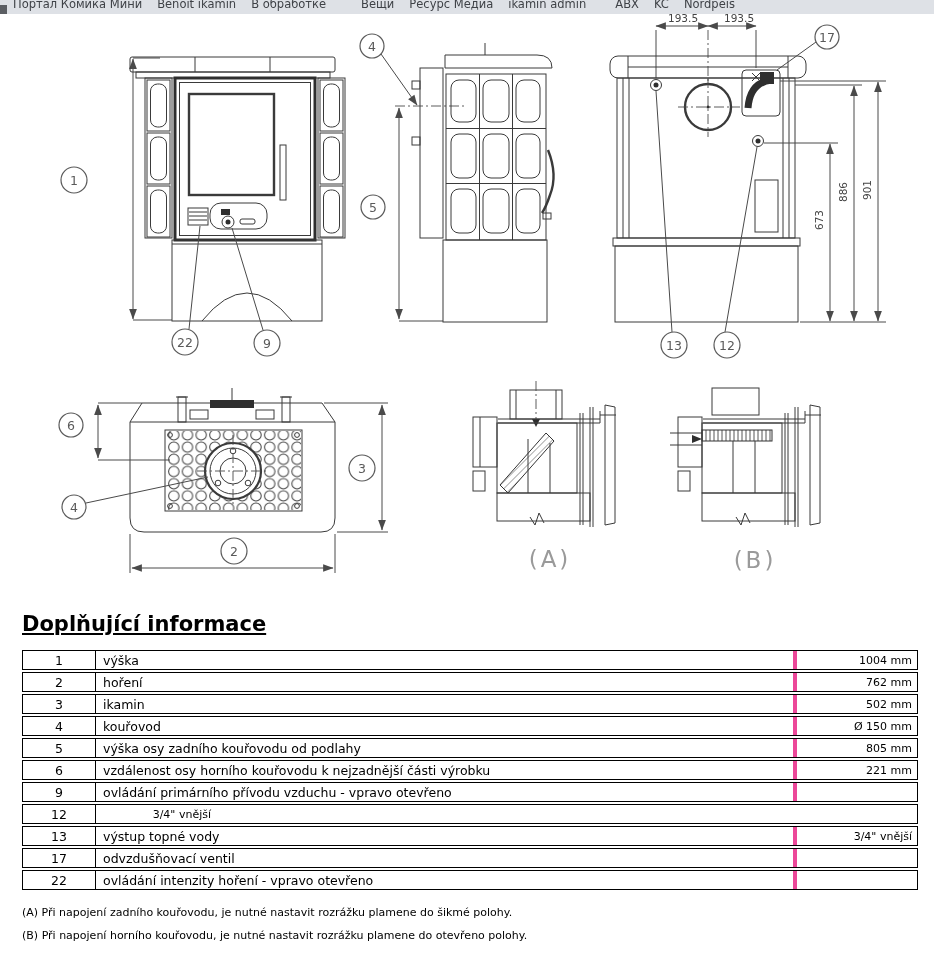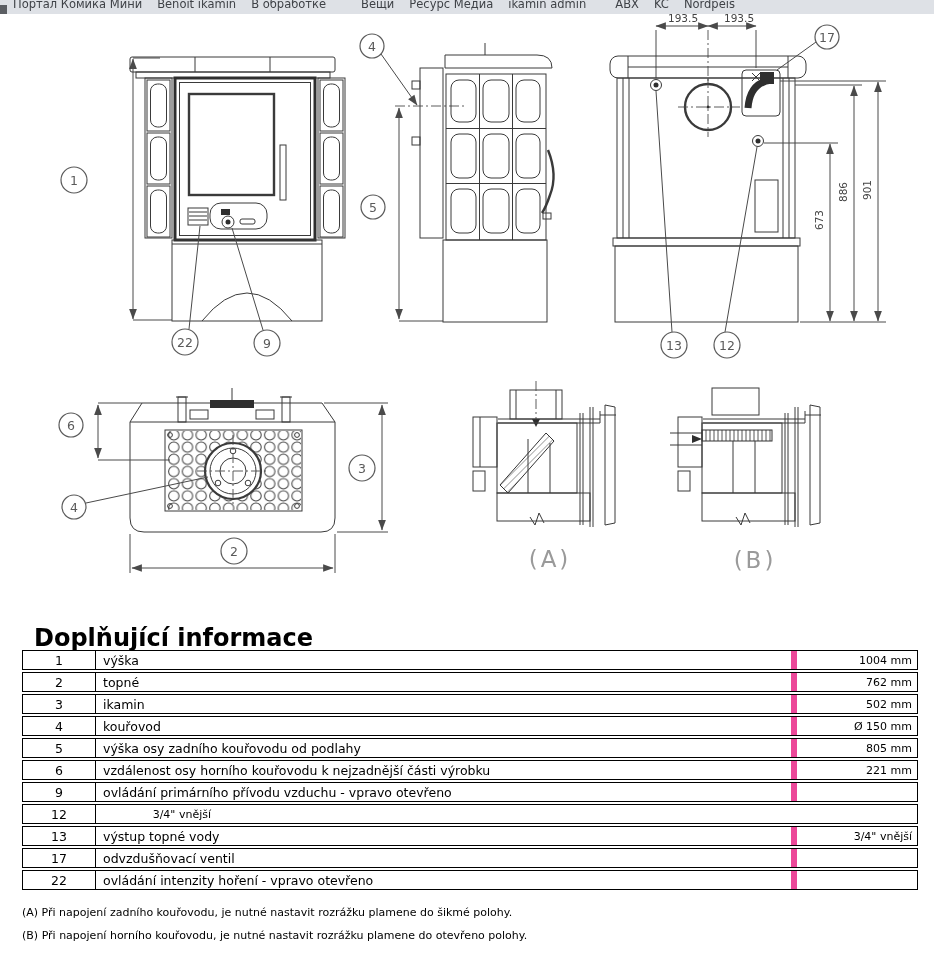--- a/index.html
+++ b/index.html
@@ -23,28 +23,28 @@
   .ln2{stroke:#3a3a3a;stroke-width:2.4;fill:none;}
   .ln3{stroke:#2e2e2e;stroke-width:3;fill:none;}
   .fillD{fill:#2e2e2e;stroke:none;}
   .dim{stroke:#4a4a4a;stroke-width:1;fill:none;}
   .dimtxt{font-size:10.5px;fill:#444;stroke:none;font-family:"DejaVu Sans",sans-serif;}
   .callout{fill:#fff;stroke:#5a5a5a;stroke-width:1.2;}
   .callout-txt{font-size:12.5px;fill:#5a5a5a;text-anchor:middle;stroke:none;font-family:"DejaVu Sans",sans-serif;}
   .dashdot{stroke:#4a4a4a;stroke-width:0.9;fill:none;stroke-dasharray:10 3 2 3;}
   .seclabel{font-size:23px;fill:#9a9a9a;letter-spacing:3px;text-anchor:middle;stroke:none;}
   
-  .info-title{position:absolute;left:22px;top:598px;font-size:24px;font-weight:700;margin:12px;}
+  .info-title{position:absolute;left:22px;top:598px;font-size:21px;font-weight:700;margin:0;text-decoration:underline;}
   .info-table{position:absolute;left:22px;top:636px;width:896px;}
   .trow{display:flex;height:20px;box-sizing:border-box;border:1px solid #000;margin-bottom:2px;
         align-items:stretch;background:#fff;}
   .tnum{width:72px;border-right:1px solid #000;display:flex;align-items:center;justify-content:center;
         font-size:12.5px;}
   .tlabel{flex:1;display:flex;align-items:center;padding-left:7px;font-size:12.5px;
-          border-right:6px solid #ec4899;}
+          border-right:4px solid #ec4899;}
   .tvalue{width:115px;display:flex;align-items:center;justify-content:flex-end;padding-right:5px;
           font-size:11px;}
   .footnote{position:absolute;left:22px;margin:0;font-size:11px;line-height:14px;}
   .fn-a{top:892px;} .fn-b{top:915px;}
 </style>
 </head>
 <body>
 
 <div class="screen">
 
@@ -356,21 +356,21 @@
     <h1 class="info-title">Doplňující informace</h1>
 
     <div class="info-table">
       <div class="trow">
         <div class="tnum">1</div>
         <div class="tlabel">výška</div>
         <div class="tvalue">1004 mm</div>
       </div>
       <div class="trow">
         <div class="tnum">2</div>
-        <div class="tlabel">topné</div>
+        <div class="tlabel">hoření</div>
         <div class="tvalue">762 mm</div>
       </div>
       <div class="trow">
         <div class="tnum">3</div>
         <div class="tlabel">ikamin</div>
         <div class="tvalue">502 mm</div>
       </div>
       <div class="trow">
         <div class="tnum">4</div>
         <div class="tlabel">kouřovod</div>

